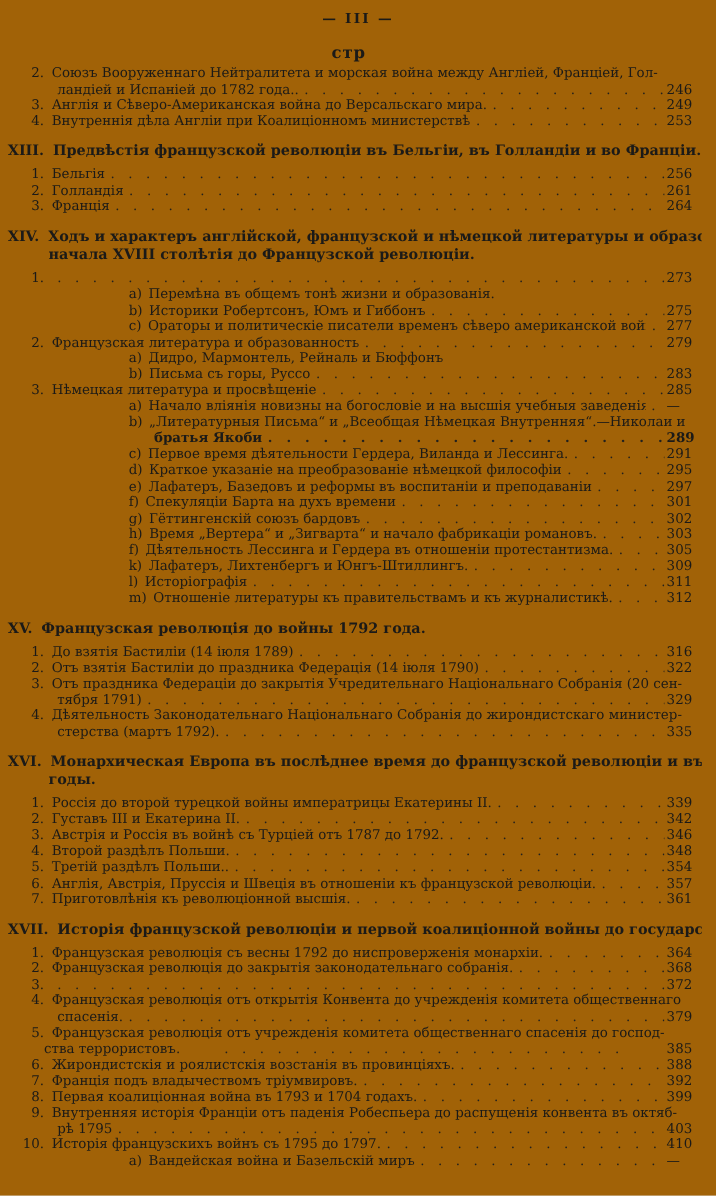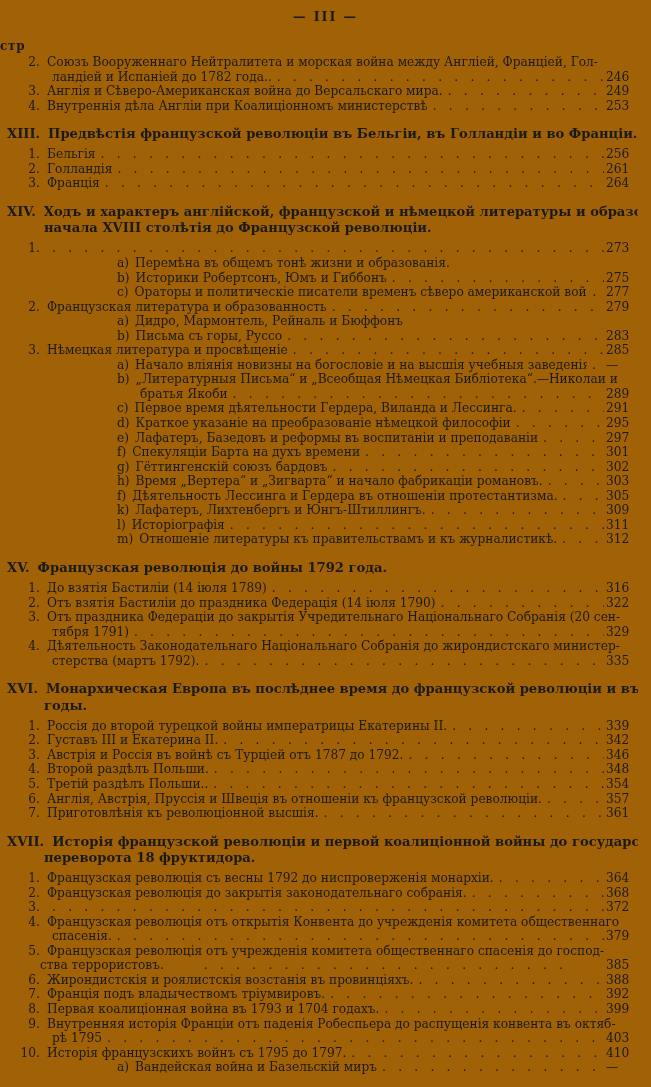--- a/index.html
+++ b/index.html
@@ -21,23 +21,23 @@
     padding-top: 5px;
   }
   .folio {
     text-align: center;
     font-size: 12.5px;
     letter-spacing: 2px;
     margin-top: 4px;
     font-weight: 600;
   }
   .col-head {
-    text-align: left;
+    text-align: center;
     padding-right: 17px;
-    font-size: 12px;
+    font-size: 15px;
     font-weight: bold;
     letter-spacing: 0.8px;
     margin-top: 15px;
     margin-bottom: 1px;
     text-transform: lowercase;
   }
   #toc-list { width: 100%; }
   .row {
     display: flex;
     align-items: baseline;
@@ -65,21 +65,21 @@
   
   .row.item .label {
     flex: 0 0 40px;
     text-align: right;
     padding-right: 7px;
   }
   .row.cont  { padding-left: 52px; }
   .row.cont2 { padding-left: 40px; gap: 35px; }
   .row.sub   { padding-left: 117px; }
   .row.sub .label { padding-right: 6px; }
-  .row.subcont { padding-left: 140px; }
+  .row.subcont { padding-left: 140px; font-weight: bold; }
   
   .row.heading, .row.headingcont {
     font-weight: bold;
     font-size: 13.1px;
     line-height: 15.2px;
   }
   .row.heading { margin-top: 13px; margin-bottom: 6px; padding-left: 7px; }
   .row.heading .label { padding-right: 8px; }
   .row.headingcont { margin-top: -5px; margin-bottom: 6px; padding-left: 44px; }
   
@@ -186,21 +186,21 @@
         <span class="page">285</span>
       </div>
       <div class="row sub">
         <span class="label">a)</span>
         <span class="text">Начало вліянія новизны на богословіе и на высшія учебныя заведенія</span>
         <span class="dots"></span>
         <span class="page">—</span>
       </div>
       <div class="row sub">
         <span class="label">b)</span>
-        <span class="text">„Литературныя Письма“ и „Всеобщая Нѣмецкая Библіотека“.—Николаи и</span>
+        <span class="text">„Литературныя Письма“ и „Всеобщая Нѣмецкая Внутренняя“.—Николаи и</span>
       </div>
       <div class="row subcont">
         <span class="text">братья Якоби</span>
         <span class="dots"></span>
         <span class="page">289</span>
       </div>
       <div class="row sub">
         <span class="label">c)</span>
         <span class="text">Первое время дѣятельности Гердера, Виланда и Лессинга.</span>
         <span class="dots"></span>
@@ -339,23 +339,20 @@
       </div>
       <div class="row item">
         <span class="label">7.</span>
         <span class="text">Приготовлѣнія къ революціонной высшія.</span>
         <span class="dots"></span>
         <span class="page">361</span>
       </div>
       <div class="row heading">
         <span class="label">XVII.</span>
         <span class="text">Исторія французской революціи и первой коалиціонной войны до государственнаго</span>
-      </div>
-      <div class="row headingcont">
-        <span class="text">переворота 18 фруктидора.</span>
       </div>
       <div class="row item">
         <span class="label">1.</span>
         <span class="text">Французская революція съ весны 1792 до ниспроверженія монархіи.</span>
         <span class="dots"></span>
         <span class="page">364</span>
       </div>
       <div class="row item">
         <span class="label">2.</span>
         <span class="text">Французская революція до закрытія законодательнаго собранія.</span>

